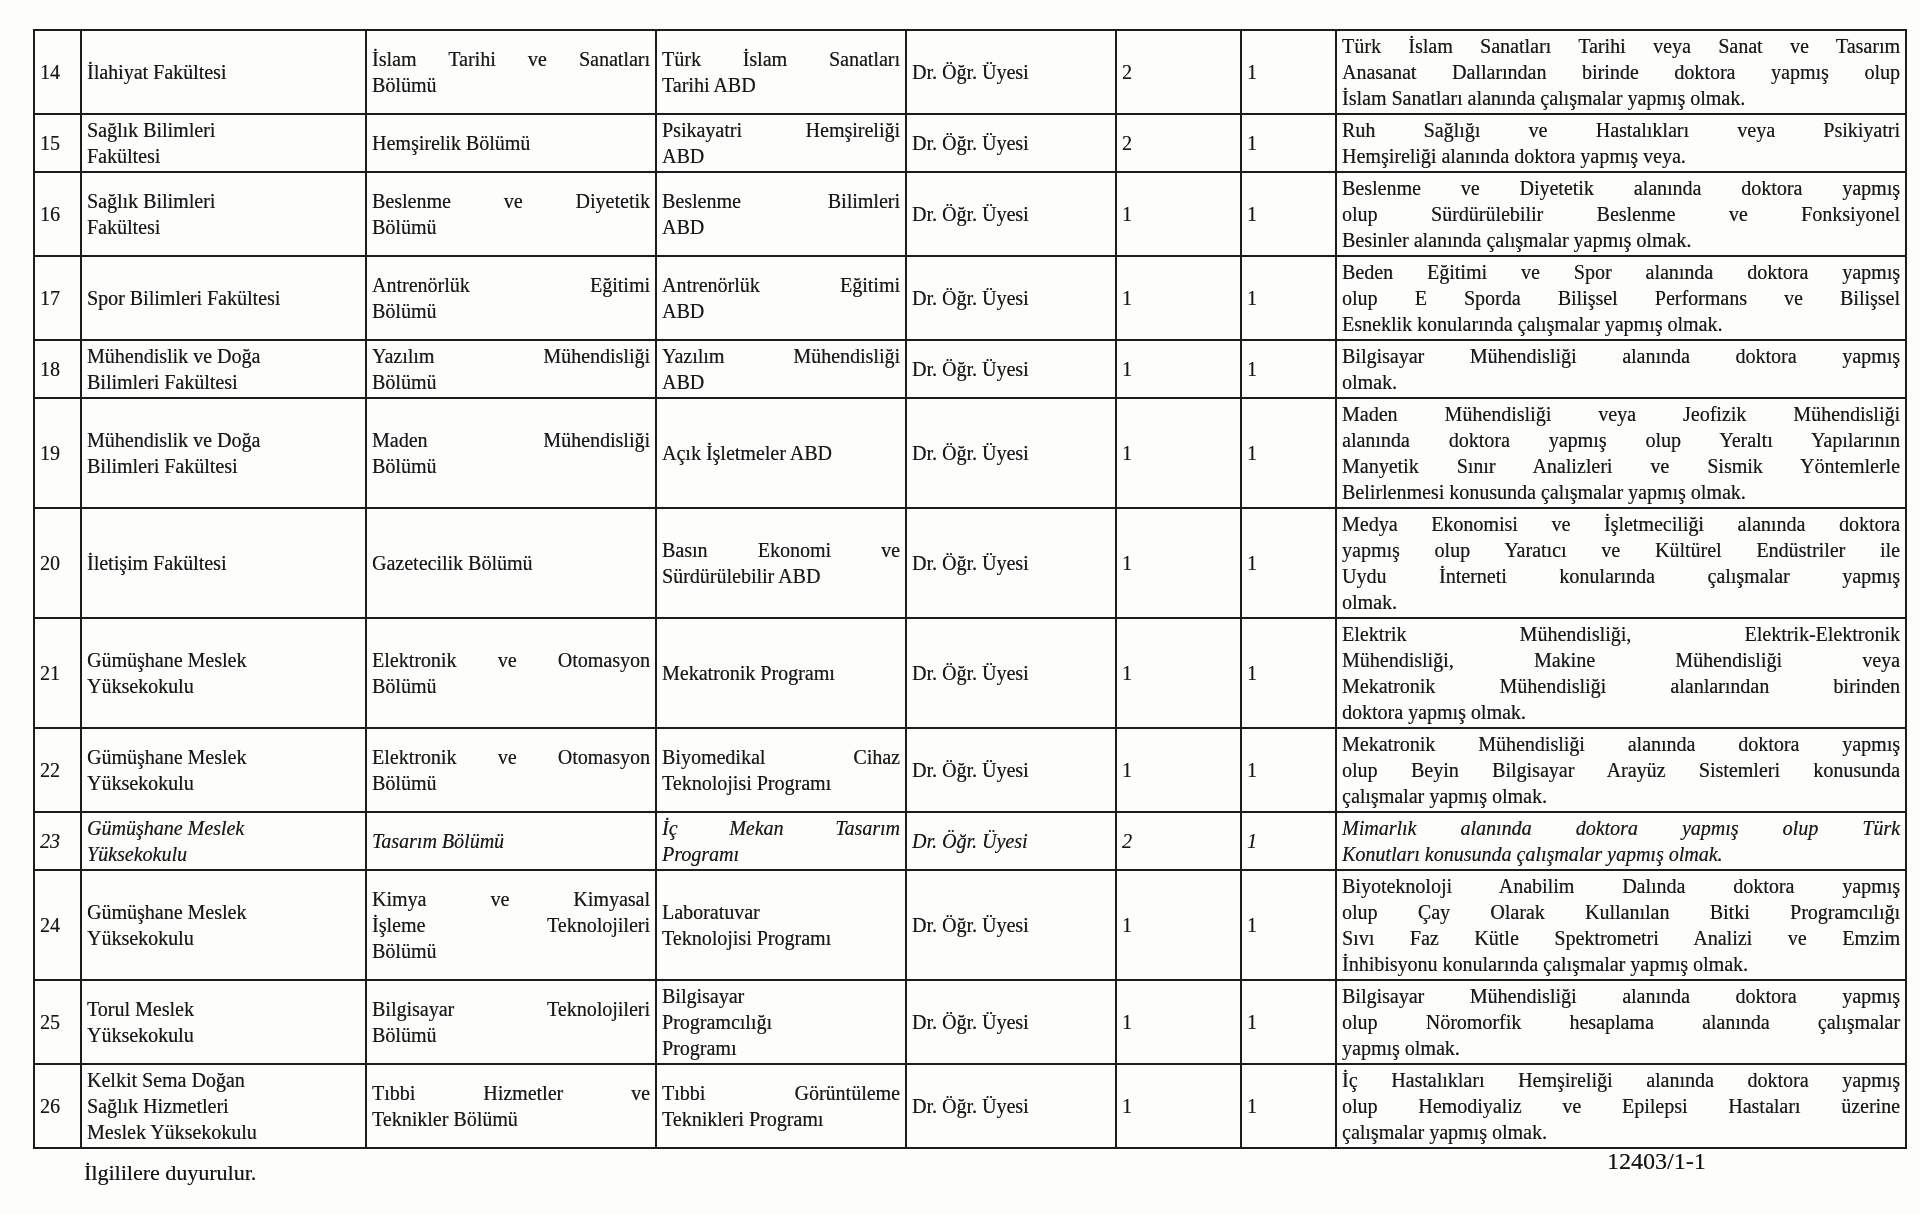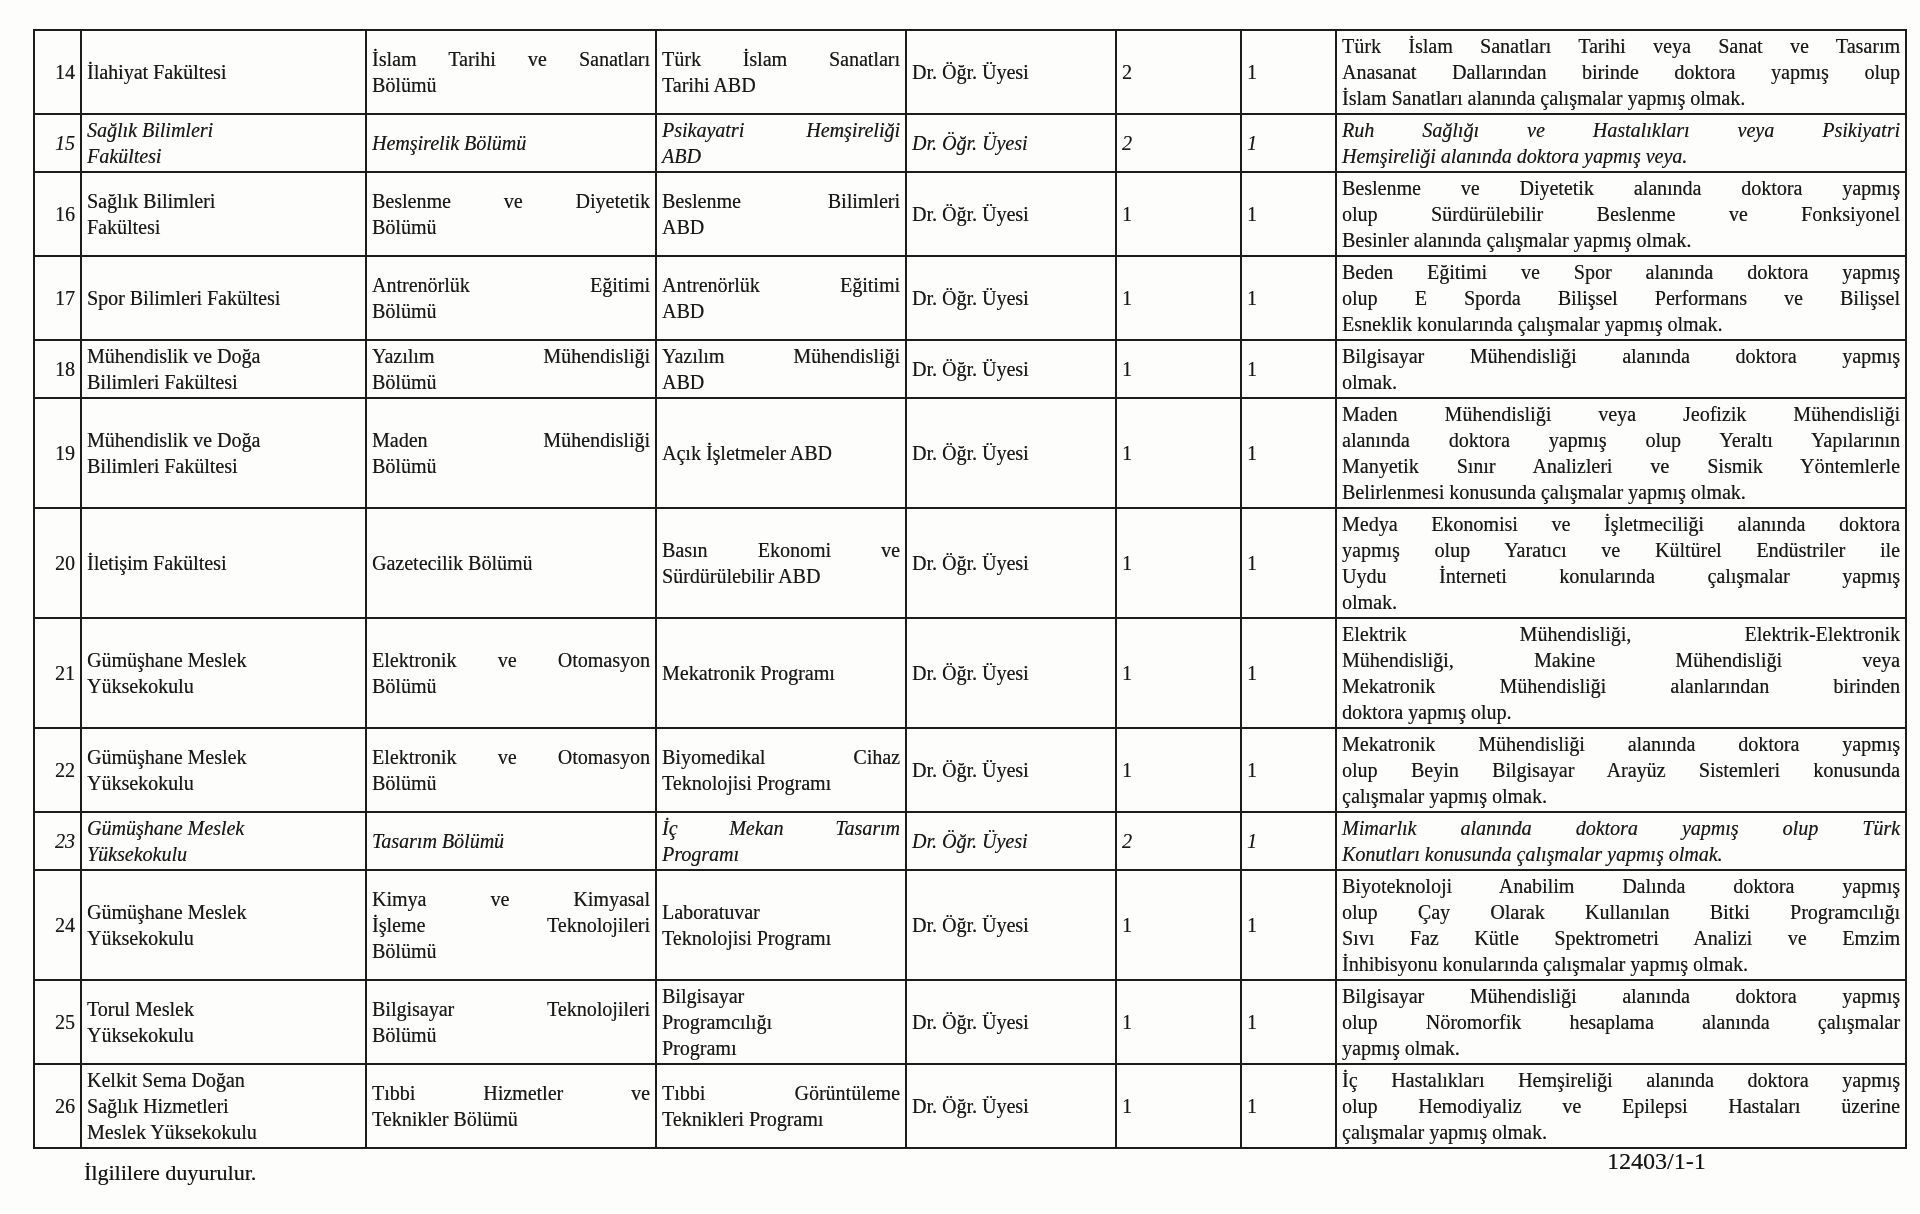--- a/index.html
+++ b/index.html
@@ -30,21 +30,21 @@
     color:#181818;
     overflow:hidden;
   }
   .line{
     line-height:26px;
     text-shadow:0.3px 0 0 rgba(10,10,10,0.55);
     white-space:nowrap;
   }
   .c-req .line, .c-dep .line, .c-prog .line{white-space:normal;}
   .just{text-align:justify;text-align-last:justify;}
-  .c-no{text-align:right;padding:2px 2px;}
+  .c-no{text-align:left;padding:2px 2px;}
   .c-n1,.c-n2{padding-left:7px;}
   .c-req{padding:1px 6px;}
   .footer-note{
     position:absolute;
     left:84px;top:1160px;
     font-size:22px;
     text-shadow:0.3px 0 0 rgba(10,10,10,0.55);
   }
   .ref-number{
     position:absolute;
@@ -94,21 +94,21 @@
           </td>
           <td class="c-n2">
             <div class="line">1</div>
           </td>
           <td class="c-req">
             <div class="line just">Türk İslam Sanatları Tarihi veya Sanat ve Tasarım</div>
             <div class="line just">Anasanat Dallarından birinde doktora yapmış olup</div>
             <div class="line">İslam Sanatları alanında çalışmalar yapmış olmak.</div>
           </td>
         </tr>
-        <tr style="height: 58px; font-style: italic;">
+        <tr style="height: 58px;">
           <td class="c-no">
             <div class="line">15</div>
           </td>
           <td class="c-fac">
             <div class="line">Sağlık Bilimleri</div>
             <div class="line">Fakültesi</div>
           </td>
           <td class="c-dep">
             <div class="line">Hemşirelik Bölümü</div>
           </td>
@@ -303,21 +303,21 @@
           <td class="c-n1">
             <div class="line">1</div>
           </td>
           <td class="c-n2">
             <div class="line">1</div>
           </td>
           <td class="c-req">
             <div class="line just">Elektrik Mühendisliği, Elektrik-Elektronik</div>
             <div class="line just">Mühendisliği, Makine Mühendisliği veya</div>
             <div class="line just">Mekatronik Mühendisliği alanlarından birinden</div>
-            <div class="line">doktora yapmış olup.</div>
+            <div class="line">doktora yapmış olmak.</div>
           </td>
         </tr>
         <tr style="height: 81px;">
           <td class="c-no">
             <div class="line">22</div>
           </td>
           <td class="c-fac">
             <div class="line">Gümüşhane Meslek</div>
             <div class="line">Yüksekokulu</div>
           </td>

